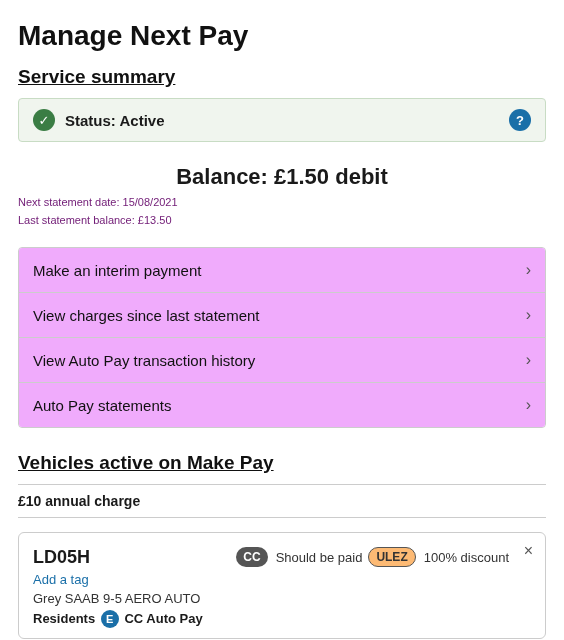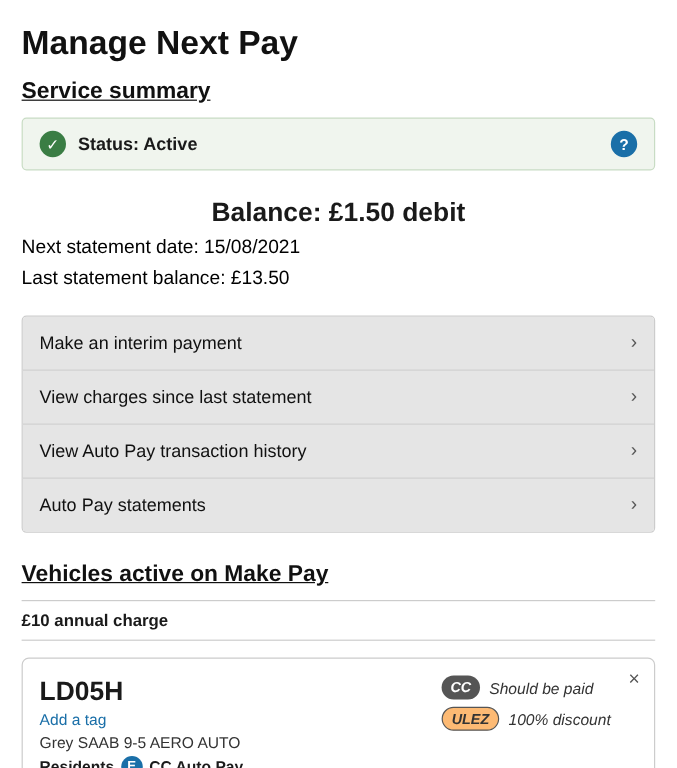--- a/index.html
+++ b/index.html
@@ -75,38 +75,38 @@
     .balance-section {
       margin-bottom: 18px;
     }
     .balance-title {
       font-size: 22px;
       font-weight: 700;
       margin-bottom: 4px;
       text-align: center;
     }
     .balance-meta {
-      font-size: 16px;
-      color: #000000;
+      font-size: 11px;
+      color: #701a75;
       line-height: 1.6;
     }
     .menu-list {
       border: 1px solid #ccc;
       border-radius: 4px;
       margin-bottom: 24px;
       overflow: hidden;
     }
     .menu-item {
       display: flex;
       align-items: center;
       justify-content: space-between;
       padding: 13px 14px;
       border-bottom: 1px solid #ccc;
       cursor: pointer;
-      background: #e5e5e5;
+      background: #f0abfc;
       transition: background 0.15s;
     }
     .menu-item:last-child {
       border-bottom: none;
     }
     .menu-item-label {
       font-size: 15px;
       color: #111;
     }
     .chevron {
@@ -143,21 +143,21 @@
     .vehicle-card-close {
       position: absolute;
       top: 10px;
       right: 12px;
       font-size: 16px;
       color: #555;
       cursor: pointer;
       line-height: 1;
     }
     .vehicle-plate {
-      font-size: 22px;
+      font-size: 18px;
       font-weight: 700;
       margin-bottom: 2px;
     }
     .vehicle-tag-link {
       color: #1a6fa8;
       font-size: 13px;
       text-decoration: none;
       display: inline-block;
       margin-bottom: 4px;
       cursor: pointer;
@@ -187,24 +187,23 @@
       font-size: 11px;
       font-weight: 700;
       margin: 0 2px;
       vertical-align: middle;
     }
     .vehicle-badges {
       position: absolute;
       top: 14px;
       right: 36px;
       display: flex;
-      flex-direction: column;
+      flex-direction: row;
       gap: 6px;
       align-items: flex-start;
-      font-style: italic;
     }
     .badge-row {
       display: flex;
       align-items: center;
       gap: 8px;
     }
     .badge-cc {
       background: #555;
       color: white;
       font-size: 12px;

